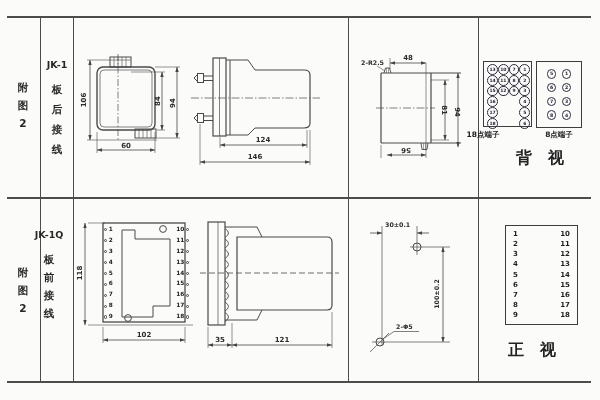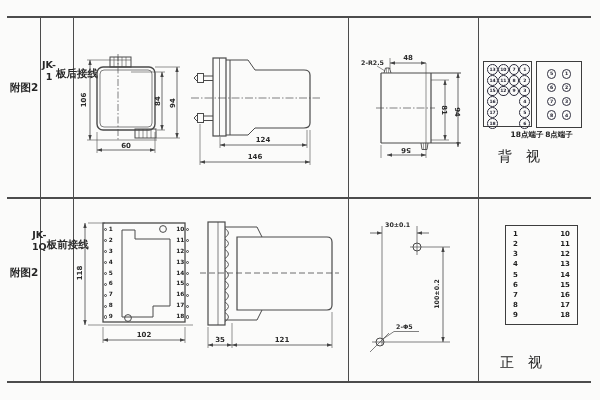--- a/index.html
+++ b/index.html
@@ -1,20 +1,20 @@
 <!DOCTYPE html>
 <html><head>
 <meta charset="utf-8">
 <style>
   html,body{margin:0;padding:0;}
   .page{position:relative;width:600px;height:400px;background:#fbfbfa;overflow:hidden;
         font-family:"DejaVu Sans","Liberation Sans",sans-serif;color:#262626;}
   .hline{position:absolute;height:1.5px;background:#4c4c4c;}
   .vline{position:absolute;width:1.4px;background:#4c4c4c;}
-  .vtxt{position:absolute;display:flex;flex-direction:row;align-items:center;text-align:center;}
+  .vtxt{position:absolute;display:flex;flex-direction:column;align-items:center;text-align:center;}
   .vtxt span{display:block;font-weight:600;}
   .zh{font-size:10.5px;line-height:12px;}
   .model{font-size:9.5px;line-height:12px;}
   .gap6>span{margin-bottom:6px;} .gap8>span{margin-bottom:8px;}
   .mb12{margin-bottom:12px !important;}
   svg{position:absolute;overflow:visible;}
   svg text{font-family:"DejaVu Sans","Liberation Sans",sans-serif;font-weight:600;fill:#2b2b2b;}
   .dim{font-size:7px;} .dimS{font-size:6.3px;}
   .tbox{position:absolute;border:1.6px solid #3d3d3d;box-sizing:border-box;background:transparent;}
   .grid18{display:grid;grid-template-columns:repeat(4,1fr);width:100%;height:100%;
@@ -22,21 +22,21 @@
   .grid8{display:grid;grid-template-columns:repeat(2,1fr);width:100%;height:100%;
          box-sizing:border-box;padding:5px 7px;}
   .tcirc{width:8.8px;height:8.8px;border:1px solid #2e2e3e;border-radius:50%;margin:auto;
          display:flex;align-items:center;justify-content:center;
          font-size:4.5px;font-weight:bold;color:#1e1e2e;letter-spacing:-0.3px;}
   .tcirc8{width:7.6px;height:7.6px;border:1px solid #2e2e3e;border-radius:50%;margin:auto;
           display:flex;align-items:center;justify-content:center;
           font-size:4.6px;font-weight:bold;color:#1e1e2e;}
   .tempty{margin:auto;}
   .cap{position:absolute;text-align:center;font-size:7.5px;font-weight:bold;color:#222;}
-  .viewcap{position:absolute;text-align:left;font-size:14px;font-weight:normal;color:#222;white-space:pre;}
+  .viewcap{position:absolute;text-align:right;font-size:16px;font-weight:bold;color:#222;white-space:pre;}
   .fvcol{position:absolute;display:flex;flex-direction:column;justify-content:space-between;}
   .fvrow{display:flex;align-items:center;gap:1.5px;}
   .dot{width:3.2px;height:3.2px;border:0.9px solid #444;border-radius:50%;box-sizing:border-box;flex:none;}
   .fvnum{font-size:5.8px;font-weight:bold;color:#222;line-height:1;}
   .ttable{position:absolute;border:1.6px solid #3d3d3d;box-sizing:border-box;display:flex;
           justify-content:space-between;padding:5px 7px;}
   .tcol{display:flex;flex-direction:column;justify-content:space-between;
         font-size:7px;font-weight:bold;color:#1e1e1e;line-height:1;}
   .tcol.right{text-align:right;}
 </style>
@@ -308,21 +308,21 @@
         <div class="tcirc8">5</div>
         <div class="tcirc8">1</div>
         <div class="tcirc8">6</div>
         <div class="tcirc8">2</div>
         <div class="tcirc8">7</div>
         <div class="tcirc8">3</div>
         <div class="tcirc8">8</div>
         <div class="tcirc8">4</div>
       </div>
   </div>
-  <div class="cap" style="left:498px;top:130px;width:58px">18点端子</div>
+  <div class="cap" style="left:454px;top:130px;width:58px">18点端子</div>
   <div class="cap" style="left:534px;top:130px;width:50px">8点端子</div>
   <div class="viewcap" style="left:498px;top:148px;width:66px">背　视</div>
 
   <div class="fvcol" style="left:104px;top:227px;height:93px">
       <div class="fvrow">
         <div class="dot"></div>
         <div class="fvnum">1</div>
       </div>
       <div class="fvrow">
         <div class="dot"></div>
@@ -413,15 +413,15 @@
         <div class="trow">11</div>
         <div class="trow">12</div>
         <div class="trow">13</div>
         <div class="trow">14</div>
         <div class="trow">15</div>
         <div class="trow">16</div>
         <div class="trow">17</div>
         <div class="trow">18</div>
       </div>
   </div>
-  <div class="viewcap" style="left:500px;top:354px;width:56px">正　视</div>
+  <div class="viewcap" style="left:500px;top:340px;width:56px">正　视</div>
 
 </div>
 
 </body></html>

